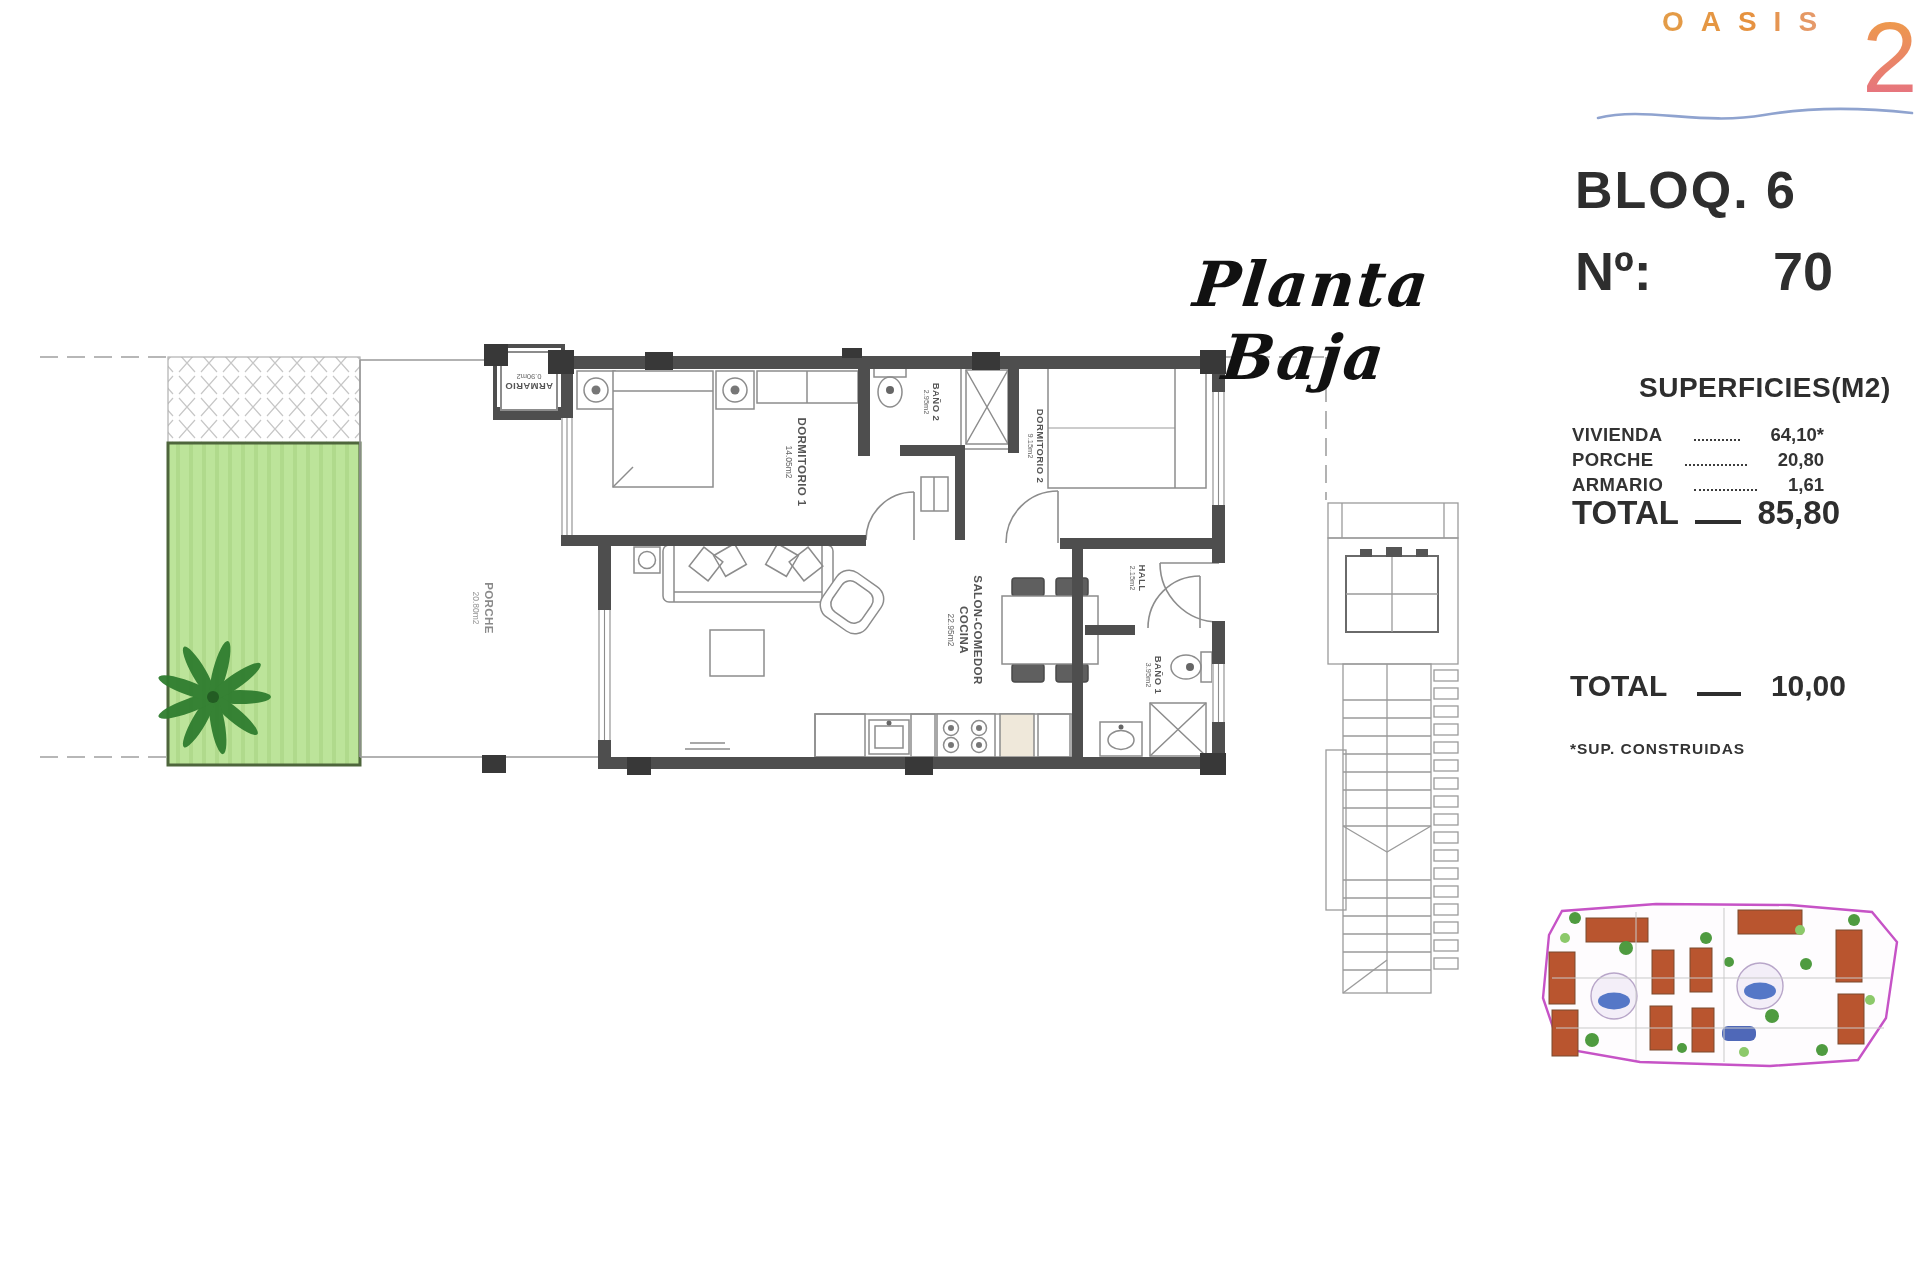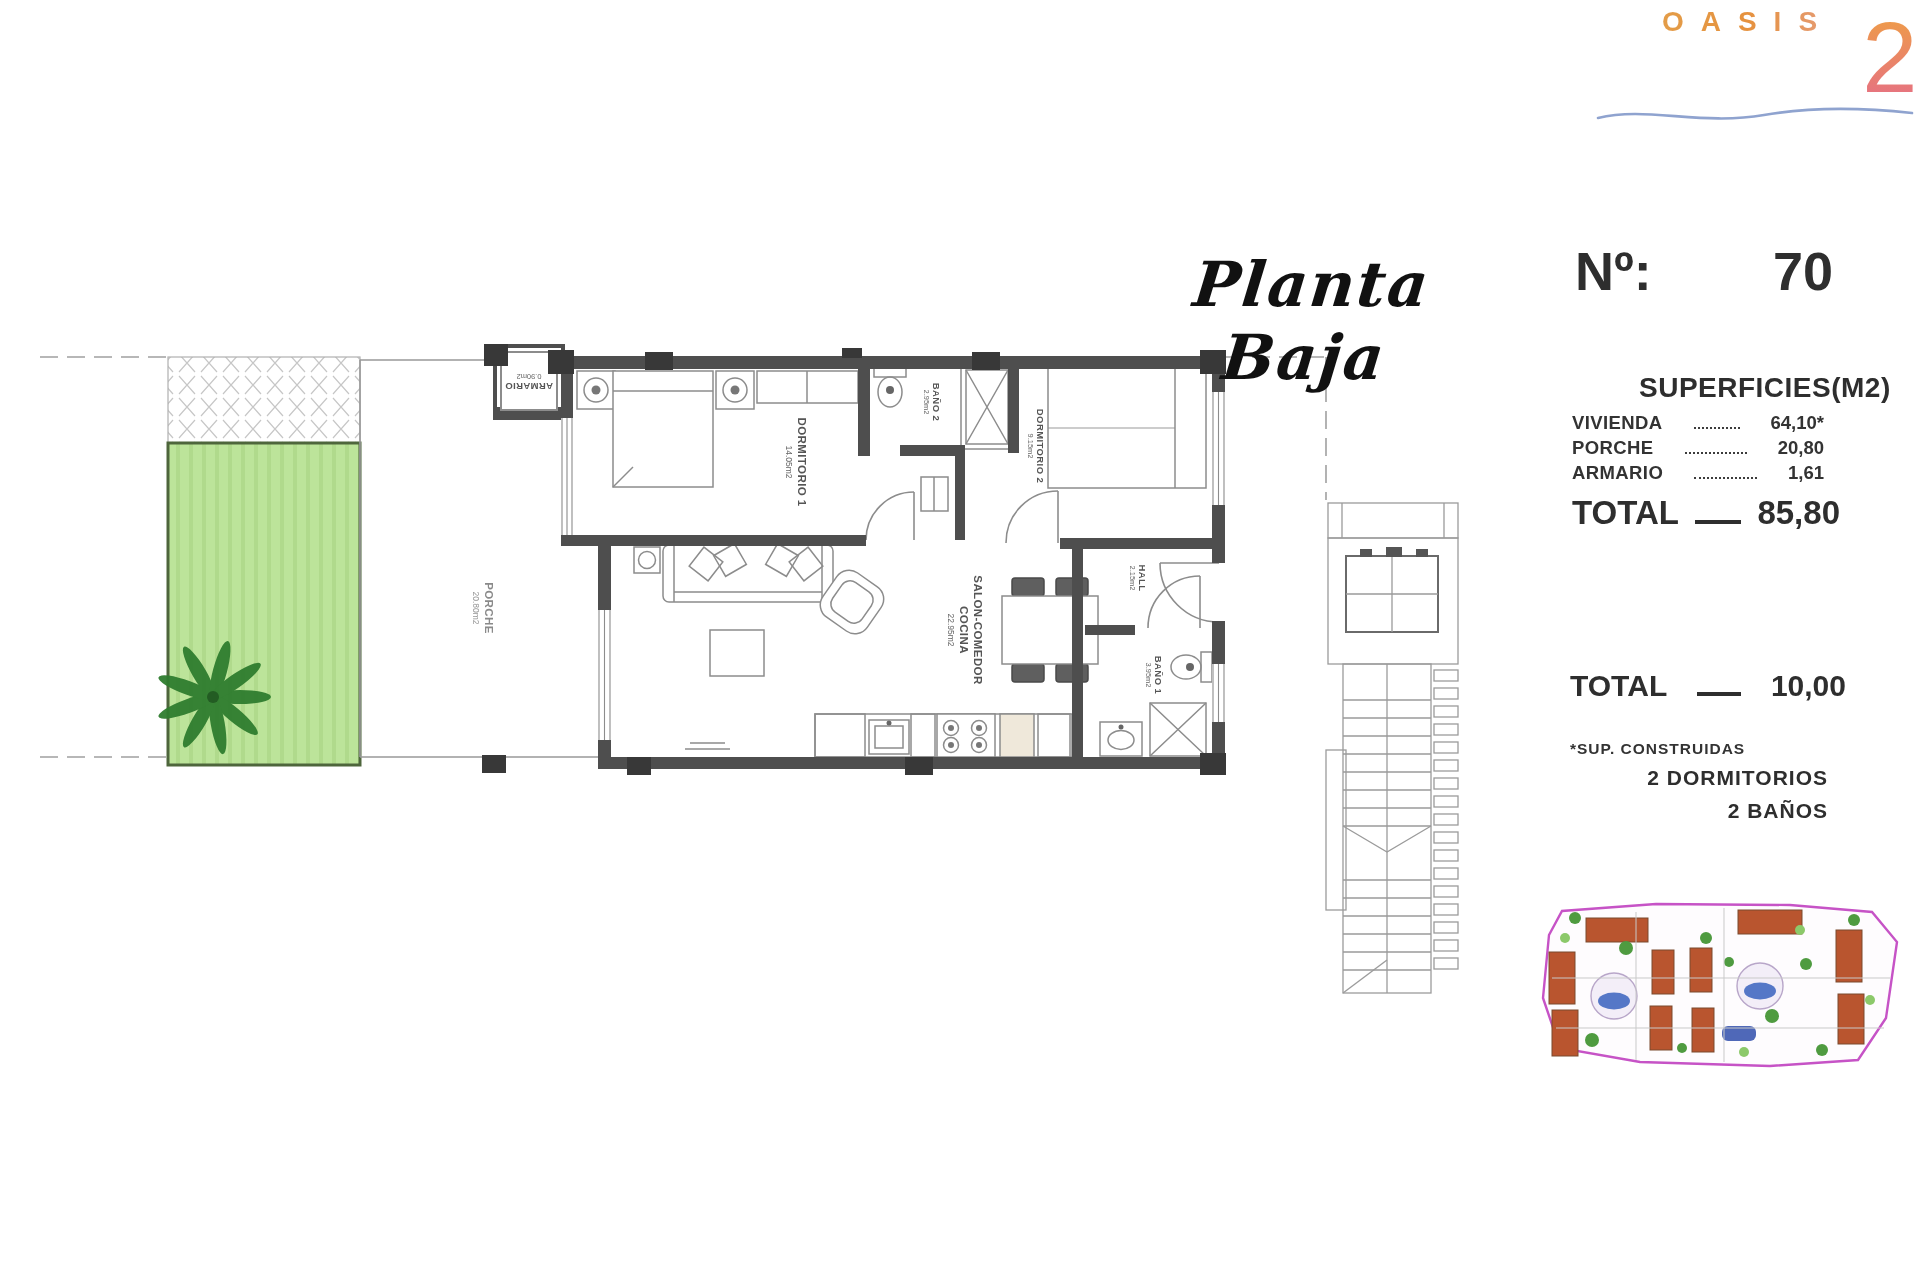--- a/index.html
+++ b/index.html
@@ -39,21 +39,21 @@
   
   .panel-text{position:absolute;color:#2e2e2e;z-index:5;}
   .bloq{left:1575px;top:160px;font-size:52px;font-weight:bold;letter-spacing:2px;}
   .numero{left:1575px;top:240px;width:258px;display:flex;justify-content:space-between;
     padding-right:26px;font-size:54px;font-weight:bold;}
   .sup-title{left:1639px;top:372px;font-size:28px;font-weight:bold;letter-spacing:.5px;}
   .sup-rows{left:1572px;top:412px;width:252px;}
   .srow{display:flex;align-items:baseline;height:25px;gap:28px;}
   .srow .lab{font-size:18.5px;font-weight:600;letter-spacing:.4px;color:#333;}
   .srow .dots{flex:1;border-bottom:2.4px dotted #3c3c3c;margin:0 3px 4px 3px;}
-  .srow .val{font-size:18.5px;font-weight:600;color:#333;}
+  .srow .val{font-size:18.5px;font-weight:600;color:#333;margin-top:12px;}
   .total-row{left:1572px;top:494px;width:268px;display:flex;justify-content:space-between;
     align-items:baseline;font-size:33px;font-weight:bold;}
   .total-row .uscore{width:46px;border-bottom:4px solid #2e2e2e;height:26px;}
   .jardin-row{left:1570px;top:668px;width:276px;display:flex;justify-content:space-between;
     align-items:baseline;font-size:30px;font-weight:bold;}
   .jardin-row .uscore{width:44px;border-bottom:4px solid #2e2e2e;height:24px;}
   .footnote{left:1570px;top:740px;font-size:15.5px;font-weight:600;letter-spacing:1px;color:#333;}
   .features{left:1560px;top:766px;width:268px;text-align:right;}
   .features div{font-size:21px;font-weight:bold;letter-spacing:1px;color:#2e2e2e;margin-bottom:9px;}
 </style>
@@ -368,20 +368,21 @@
   <div class="planta-title">Planta Baja</div>
 
   <div class="logo">
     <div class="oasis">OASIS</div>
     <div class="numeral">2</div>
     <svg width="320" height="26" style="left:4px;top:96px;">
       <path d="M2,16 C50,4 105,24 168,13 C220,4 270,6 316,11" fill="none" stroke="#8fa3cf" stroke-width="2.6" stroke-linecap="round"></path>
     </svg>
   </div>
 
+  <div class="panel-text bloq">BLOQ. 6</div>
 
   <div class="panel-text numero">
     <span>Nº:</span>
     <span>70</span>
   </div>
 
   <div class="panel-text sup-title">SUPERFICIES(M2)</div>
 
   <div class="panel-text sup-rows">
     <div class="srow">
@@ -408,18 +409,14 @@
   </div>
 
   <div class="panel-text jardin-row">
     <span>TOTAL</span>
     <span class="uscore"></span>
     <span>10,00</span>
   </div>
 
   <div class="panel-text footnote">*SUP. CONSTRUIDAS</div>
 
-  <div class="panel-text features">
-    <div>2 DORMITORIOS</div>
-    <div>2 BAÑOS</div>
-  </div>
 
 </div>
 
 </body></html>

